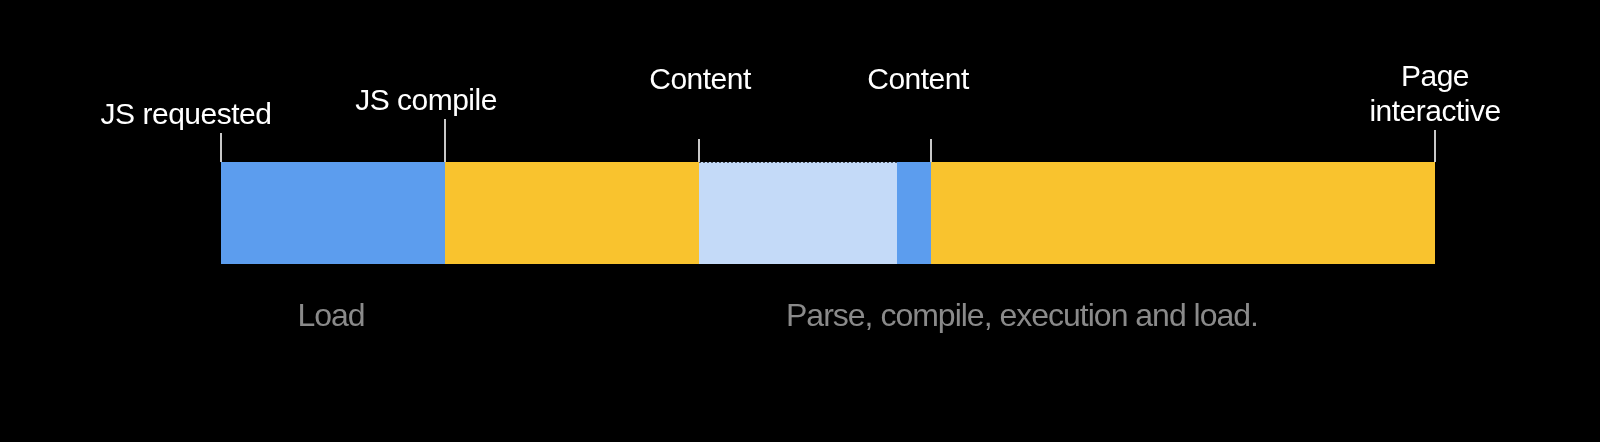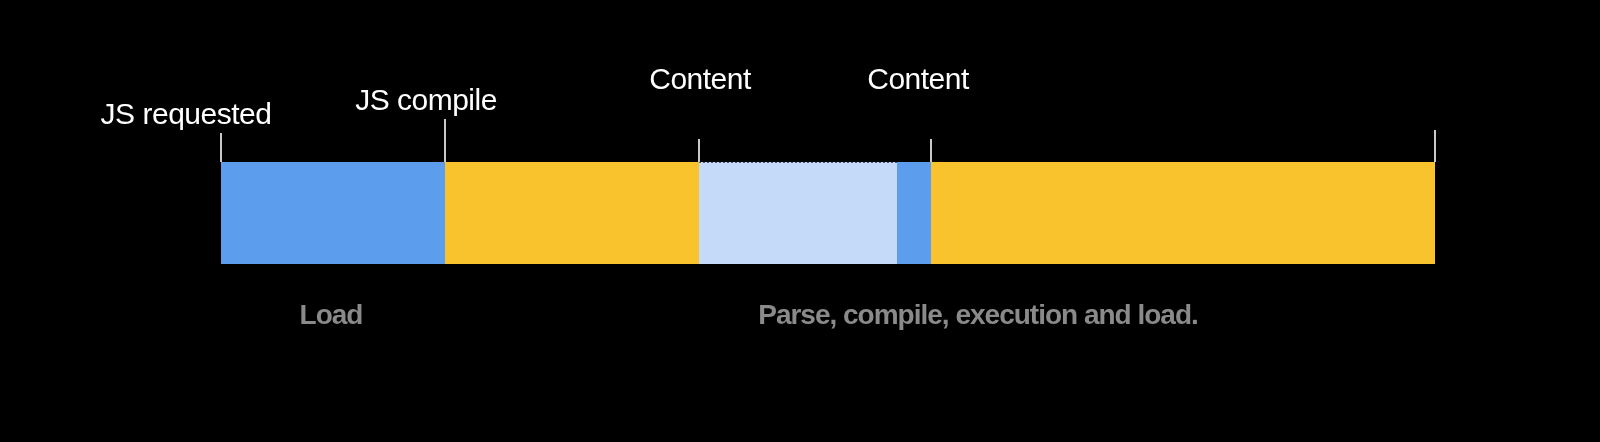--- a/index.html
+++ b/index.html
@@ -46,25 +46,25 @@
     top: -1px;
     left: 0;
     right: 0;
     height: 0;
     border-top: 2px dotted rgba(0,0,0,0.6);
   }
   .caption {
     position: absolute;
     transform: translateX(-50%);
     color: #8a8a8a;
-    font-size: 28px;
+    font-size: 32px;
     line-height: 50px;
     letter-spacing: -1px;
     white-space: nowrap;
-    font-weight: 700;
+    font-weight: 400;
   }
 </style>
 </head>
 <body>
 
 <div class="stage" style="background: rgb(0, 0, 0);">
   <div class="bar" id="bar" style="left: 221px; top: 162px; height: 102px; width: 1214px;">
       <div class="segment" style="left: 0px; width: 224px; background: rgb(92, 157, 238);"></div>
       <div class="segment" style="left: 224px; width: 254px; background: rgb(249, 195, 46);"></div>
       <div class="segment dotted-top" style="left: 478px; width: 198px; background: rgb(196, 218, 248);"></div>
@@ -82,20 +82,22 @@
       <div class="tick" style="left: 445px; top: 119px; height: 43px; background: rgb(201, 201, 201);"></div>
       <div class="milestone-label" style="left: 700px; top: 61px; color: rgb(255, 255, 255);">
         <div>Content</div>
       </div>
       <div class="tick" style="left: 699px; top: 139px; height: 23px; background: rgb(201, 201, 201);"></div>
       <div class="milestone-label" style="left: 918px; top: 61px; color: rgb(255, 255, 255);">
         <div>Content</div>
       </div>
       <div class="tick" style="left: 931px; top: 139px; height: 23px; background: rgb(201, 201, 201);"></div>
       <div class="milestone-label" style="left: 1435px; top: 58px; color: rgb(255, 255, 255);">
+        <div>Page</div>
+        <div>interactive</div>
       </div>
       <div class="tick" style="left: 1435px; top: 130px; height: 32px; background: rgb(201, 201, 201);"></div>
     </div>
   <div id="captions">
       <div class="caption" style="left: 331px; top: 290px; color: rgb(138, 138, 138);">Load</div>
-      <div class="caption" style="left: 978px; top: 290px; color: rgb(138, 138, 138);">Parse, compile, execution and load.</div>
+      <div class="caption" style="left: 1022px; top: 290px; color: rgb(138, 138, 138);">Parse, compile, execution and load.</div>
     </div>
 </div>
 
 </body></html>

